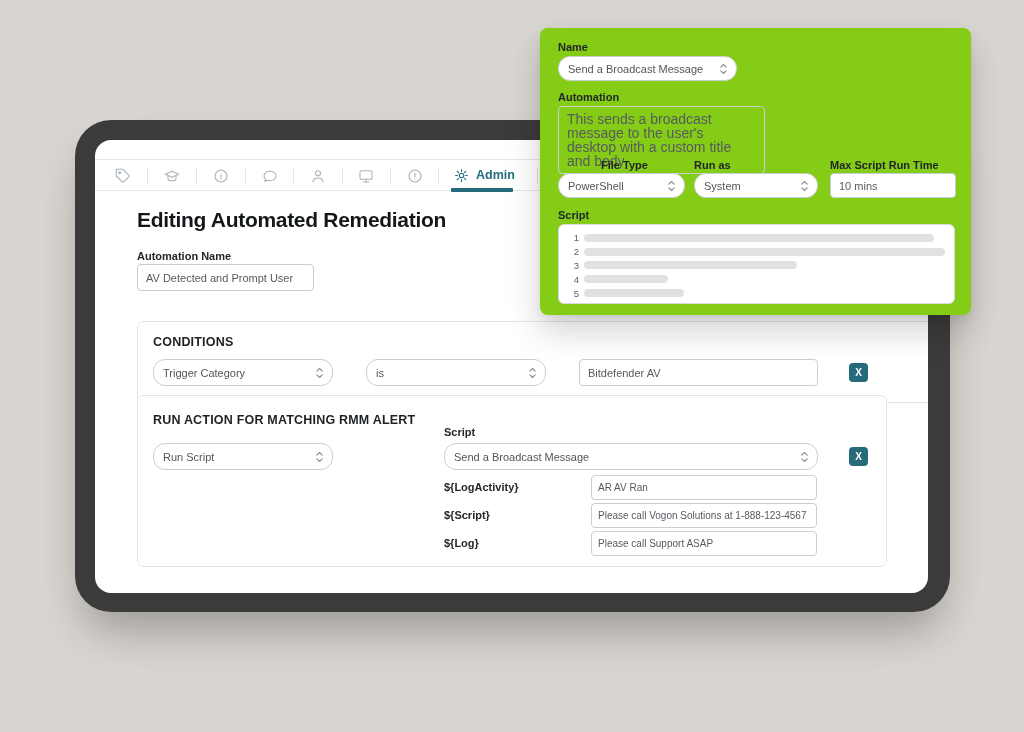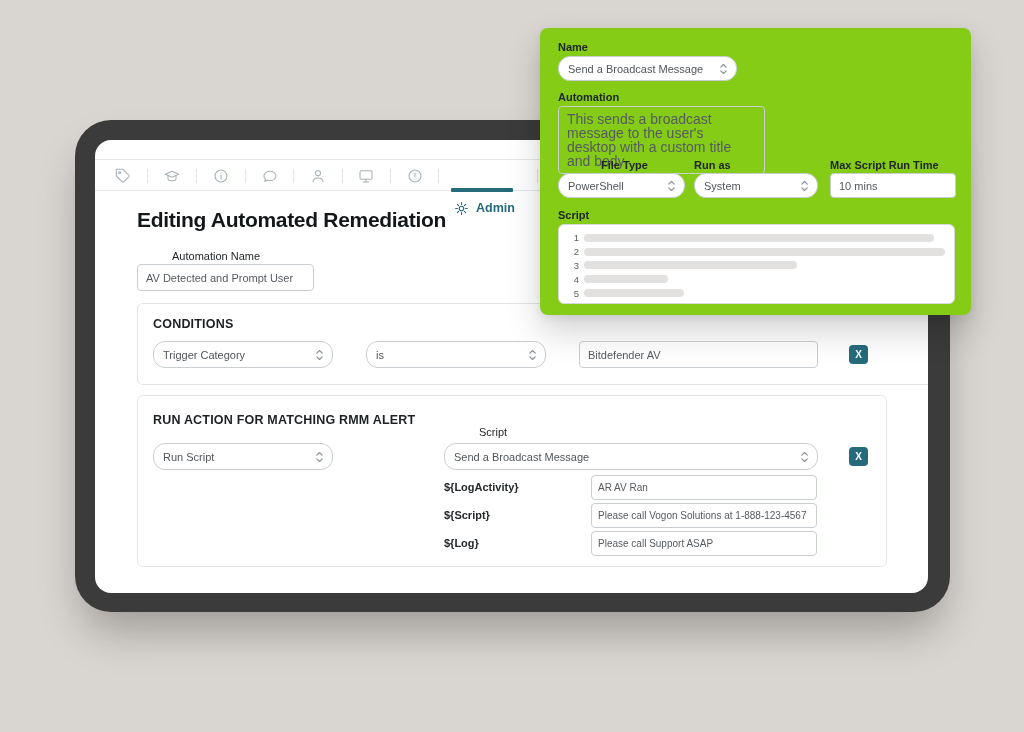--- a/index.html
+++ b/index.html
@@ -12,38 +12,38 @@
   .window{position:absolute;left:95px;top:140px;width:833px;height:453px;background:#ffffff;
           border-radius:16px;overflow:hidden;}
 
   
   .nav{position:absolute;left:0;top:19px;width:100%;height:32px;box-sizing:border-box;
        border-top:1px solid #e5e8ea;border-bottom:1px solid #e5e8ea;}
   .ni{position:absolute;top:8px;width:16px;height:16px;}
   .ni svg{display:block;}
   .nav-div{position:absolute;top:9px;width:1px;height:14px;background:#e1e4e6;}
   .admin{position:absolute;left:359px;top:0;height:100%;display:flex;align-items:center;gap:7px;
-         font-size:12.5px;font-weight:700;color:#256b7c;margin-top:33px;}
+         font-size:12.5px;font-weight:700;color:#256b7c;}
   .admin-underline{position:absolute;left:356px;bottom:-2px;width:62px;height:4px;background:#256b7c;border-radius:1px;}
 
   
   .title{position:absolute;left:42px;top:68px;font-size:21px;font-weight:700;color:#141719;letter-spacing:-.3px;}
-  .lbl{font-size:11px;font-weight:400;color:#24282b;margin-left:35px;}
+  .lbl{font-size:11px;font-weight:700;color:#24282b;}
   .an-label{position:absolute;left:42px;top:110px;}
   .an-input{position:absolute;left:42px;top:124px;width:177px;height:27px;}
 
   input.fld{box-sizing:border-box;border:1px solid #c9ced2;border-radius:4px;background:#fff;
             font-family:inherit;font-size:11px;color:#565b60;padding:0 8px;outline:none;}
   .sel{position:absolute;box-sizing:border-box;border:1px solid #c9ced2;border-radius:12px;background:#fff;
        display:flex;align-items:center;justify-content:space-between;padding:0 8px 0 9px;
        font-size:11px;color:#51565b;}
   .sel .chev{display:flex;flex-shrink:0;margin-left:6px;}
 
   .card{position:absolute;box-sizing:border-box;border:1px solid #e2e5e7;border-radius:6px;background:#fff;}
-  .card-conditions{left:42px;top:163px;width:878px;height:82px;}
+  .card-conditions{left:42px;top:181px;width:878px;height:82px;}
   .card-run{left:42px;top:255px;width:750px;height:172px;}
   .card-h{position:absolute;left:15px;font-size:12.5px;font-weight:700;color:#1d2123;letter-spacing:.2px;}
 
   .xbtn{position:absolute;width:19px;height:19px;background:#256b7c;border:none;border-radius:4px;
         color:#fff;font-size:10px;font-weight:700;font-family:inherit;display:flex;align-items:center;
         justify-content:center;padding:0;line-height:1;}
 
   .prow{position:absolute;left:306px;width:374px;height:25px;}
   .prow .pname{position:absolute;left:0;top:6px;font-size:11px;font-weight:700;color:#24282b;}
   .prow input{position:absolute;left:147px;top:0;width:226px;height:25px;font-size:10px;padding:0 6px;}

